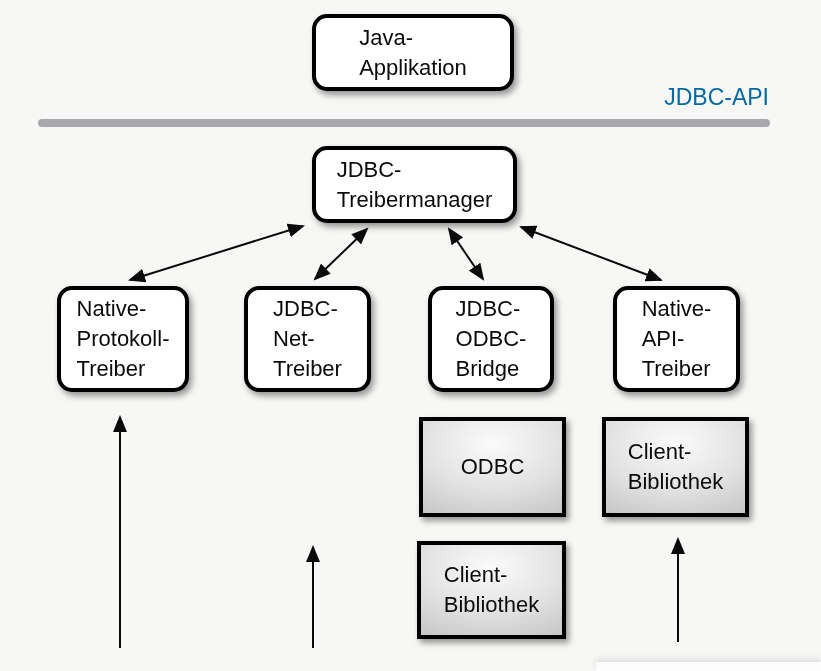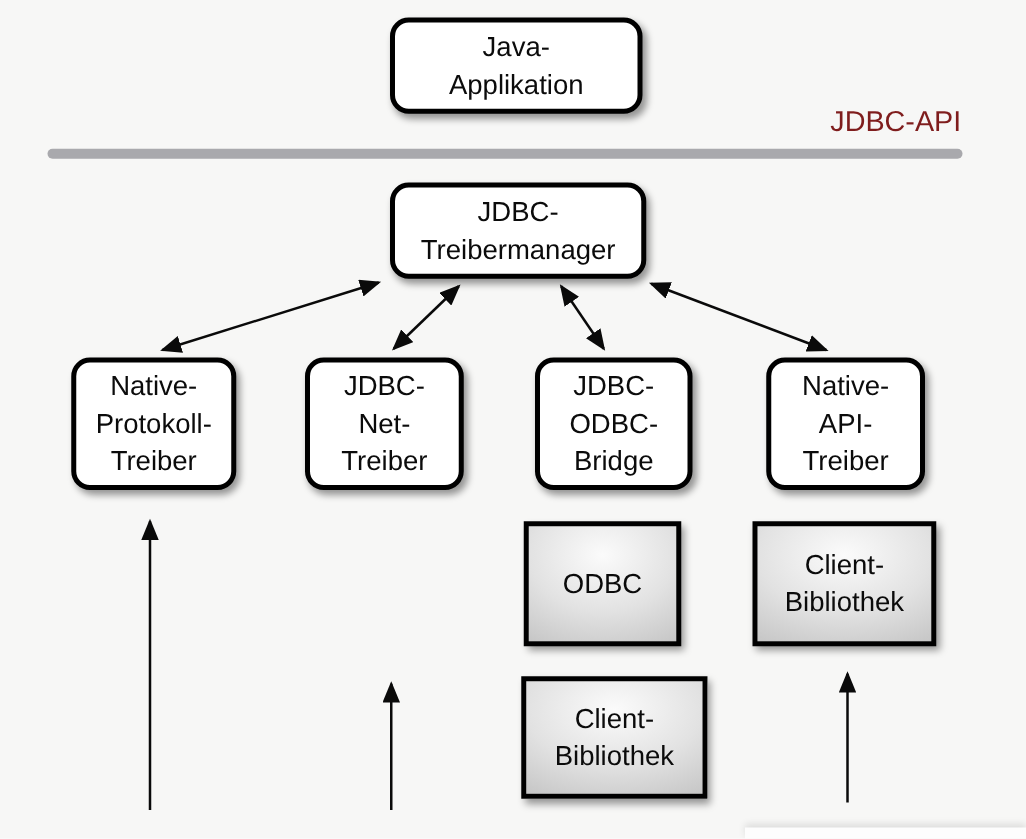--- a/index.html
+++ b/index.html
@@ -32,32 +32,31 @@
     height: 8px;
     border-radius: 4px;
     background: #a9a9ad;
   }
 
   .api-label {
     position: absolute;
     top: 84px;
     right: 52px;
     font-size: 23px;
-    color: #7f1d1d;
+    color: #0369a1;
     white-space: nowrap;
   }
 
   .box {
     position: absolute;
     box-sizing: border-box;
     border: 4px solid #000;
     display: flex;
     align-items: center;
     justify-content: center;
-    text-align: center;
     font-size: 22px;
     line-height: 30px;
     color: #0b0b0b;
     box-shadow: 3px 4px 6px rgba(0,0,0,0.40);
   }
   .box .box-label { white-space: pre-line; }
 
   .box.rounded {
     background: #ffffff;
     border-radius: 15px;
@@ -78,21 +77,21 @@
   }
 
   
   .b-java          { left: 312px; top: 14px;  width: 202px; height: 77px;  }
   .b-manager       { left: 312px; top: 146px; width: 205px; height: 77px;  }
   .b-nativeproto   { left: 57px;  top: 286px; width: 132px; height: 106px; border-radius: 13px; }
   .b-jdbcnet       { left: 244px; top: 286px; width: 127px; height: 106px; border-radius: 13px; }
   .b-jdbcodbc      { left: 428px; top: 286px; width: 126px; height: 106px; border-radius: 13px; }
   .b-nativeapi     { left: 613px; top: 286px; width: 127px; height: 106px; border-radius: 13px; }
   .b-middleware    { left: 229px; top: 417px; width: 160px; height: 100px; }
-  .b-odbc          { left: 419px; top: 417px; width: 126px; height: 100px; }
+  .b-odbc          { left: 419px; top: 417px; width: 147px; height: 100px; }
   .b-clientrechts  { left: 602px; top: 417px; width: 147px; height: 100px; }
   .b-clientunten   { left: 417px; top: 541px; width: 149px; height: 98px;  }
 </style>
 </head>
 <body>
 
 <div class="canvas">
 
   <svg class="arrows-layer" viewBox="0 0 821 671" xmlns="http://www.w3.org/2000/svg">
     <defs>

